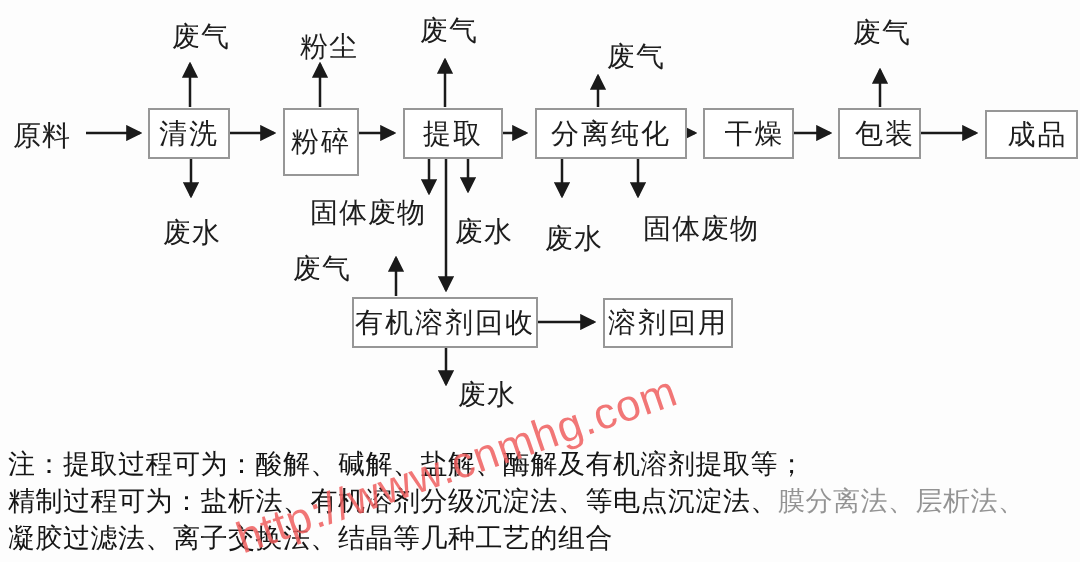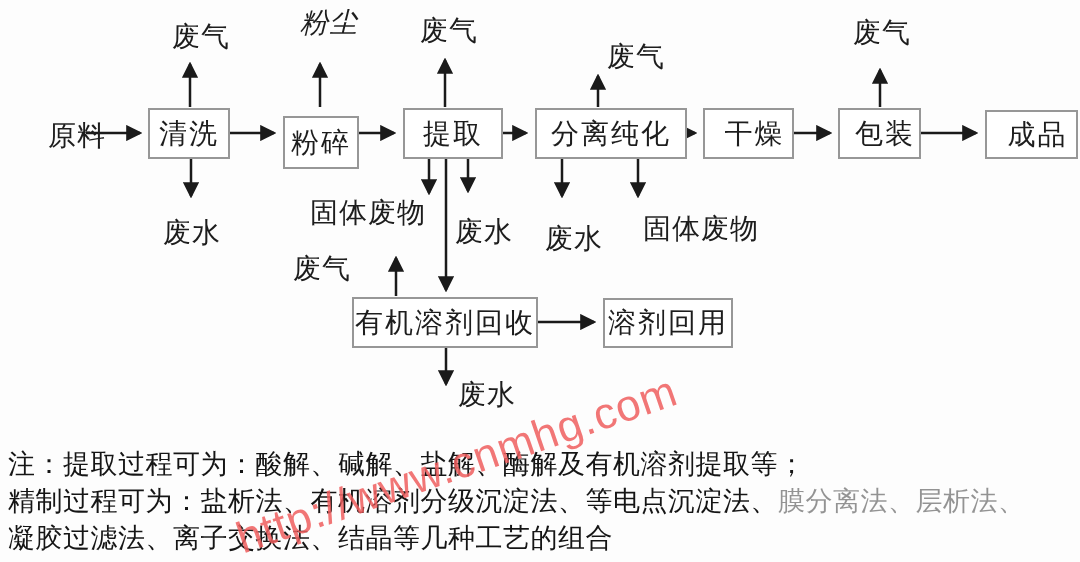--- a/index.html
+++ b/index.html
@@ -70,34 +70,34 @@
       <line x1="468" y1="159" x2="468" y2="191" marker-end="url(#ah)"></line>
       <line x1="562" y1="159" x2="562" y2="196" marker-end="url(#ah)"></line>
       <line x1="638" y1="159" x2="638" y2="196" marker-end="url(#ah)"></line>
       <line x1="446" y1="159" x2="446" y2="290" marker-end="url(#ah)"></line>
       <line x1="446" y1="348" x2="446" y2="384" marker-end="url(#ah)"></line>
 
       <line x1="538" y1="322" x2="594" y2="322" marker-end="url(#ah)"></line>
     </g>
   </svg>
 
-  <div class="lbl" style="left:13px;top:117px;margin-left:35px;">原料</div>
+  <div class="lbl" style="left:13px;top:117px;">原料</div>
 
   <div class="pbox" style="left:148px;top:108px;width:82px;height:51px;">清洗</div>
-  <div class="pbox" style="left:283px;top:116px;width:76px;height:53px;">粉碎</div>
+  <div class="pbox" style="left:283px;top:108px;width:76px;height:68px;">粉碎</div>
   <div class="pbox" style="left:403px;top:108px;width:100px;height:51px;">提取</div>
   <div class="pbox" style="left:535px;top:108px;width:152px;height:51px;">分离纯化</div>
   <div class="pbox" style="left:703px;top:108px;width:91px;height:51px;padding-left:12px;">干燥</div>
   <div class="pbox" style="left:838px;top:108px;width:83px;height:51px;padding-left:11px;">包装</div>
   <div class="pbox" style="left:985px;top:110px;width:93px;height:49px;padding-left:12px;">成品</div>
   <div class="pbox" style="left:352px;top:297px;width:186px;height:51px;">有机溶剂回收</div>
   <div class="pbox" style="left:603px;top:298px;width:130px;height:50px;">溶剂回用</div>
 
   <div class="lbl" style="left:172px;top:18px;">废气</div>
-  <div class="lbl" style="left:300px;top:4px;font-style:italic;">粉尘</div>
+  <div class="lbl" style="left:300px;top:28px;">粉尘</div>
   <div class="lbl" style="left:420px;top:12px;">废气</div>
   <div class="lbl" style="left:607px;top:38px;">废气</div>
   <div class="lbl" style="left:853px;top:14px;">废气</div>
 
   <div class="lbl" style="left:163px;top:214px;">废水</div>
   <div class="lbl" style="left:310px;top:194px;">固体废物</div>
   <div class="lbl" style="left:455px;top:213px;">废水</div>
   <div class="lbl" style="left:545px;top:220px;">废水</div>
   <div class="lbl" style="left:643px;top:210px;">固体废物</div>
 

